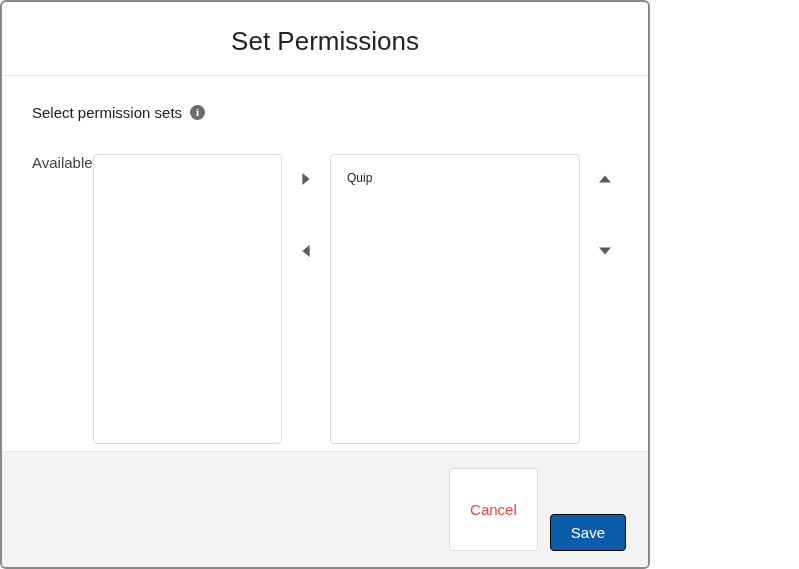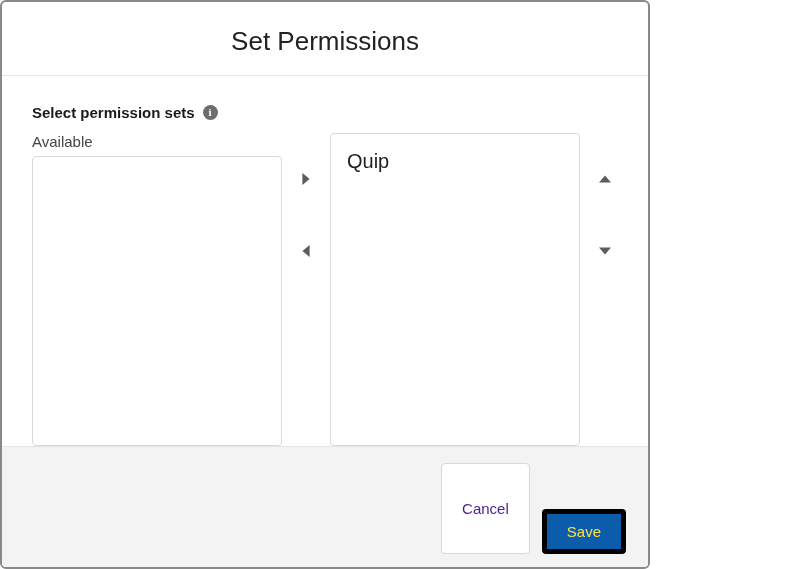--- a/index.html
+++ b/index.html
@@ -31,57 +31,58 @@
   .modal-body {
     flex: 1;
     padding: 28px 30px 0 30px;
   }
   .section-label-row {
     display: flex; align-items: center; gap: 8px;
     margin-bottom: 12px;
   }
   .section-label {
     font-size: 15px;
-    font-weight: 700;
+    font-weight: 400;
     color: #1a1a1a;
   }
   .info-icon {
     width: 15px; height: 15px;
     border-radius: 50%;
     background: #6d6d6d;
     color: #fff;
     font-size: 11px;
     line-height: 15px;
     text-align: center;
     font-weight: 700;
     font-family: serif;
   }
   .dual-list {
     display: flex;
     gap: 12px;
     align-items: stretch;
   }
   .list-col {
-    display: flex; flex-direction: column;
+    display: flex; flex-direction: row;
     flex: 1;
+    margin-top: 21px;
   }
   .list-label {
     font-size: 15px;
     color: #444;
     margin-bottom: 6px;
     font-weight: 400;
   }
   .listbox {
     flex: 1;
     min-height: 290px;
     border: 1px solid #d9d9d9;
     border-radius: 4px;
     background: #fff;
     padding: 14px 16px;
-    font-size: 20px;
+    font-size: 12px;
     color: #222;
     overflow: auto;
   }
   .list-item { padding: 2px 0; }
   .arrow-col {
     display: flex;
     flex-direction: column;
     justify-content: flex-start;
     align-items: center;
     padding-top: 36px;
@@ -118,26 +119,26 @@
   .btn {
     font-size: 15px;
     padding: 9px 20px;
     border-radius: 4px;
     cursor: pointer;
     border: 1px solid transparent;
   }
   .btn-cancel {
     background: #fff;
     border: 1px solid #d9d9d9;
-    color: #4c1d95;
+    color: #ef4444;
   }
   .btn-save {
     background: #0b5cab;
-    color: #fde047;
-    border: 5px solid #000000;
+    color: #ffffff;
+    border: 1px solid #000000;
     margin-top: 46px;
   }
 </style>
 </head>
 <body>
 
 <div class="modal">
 
   <div class="modal-header">
     <div class="modal-title">Set Permissions</div>

